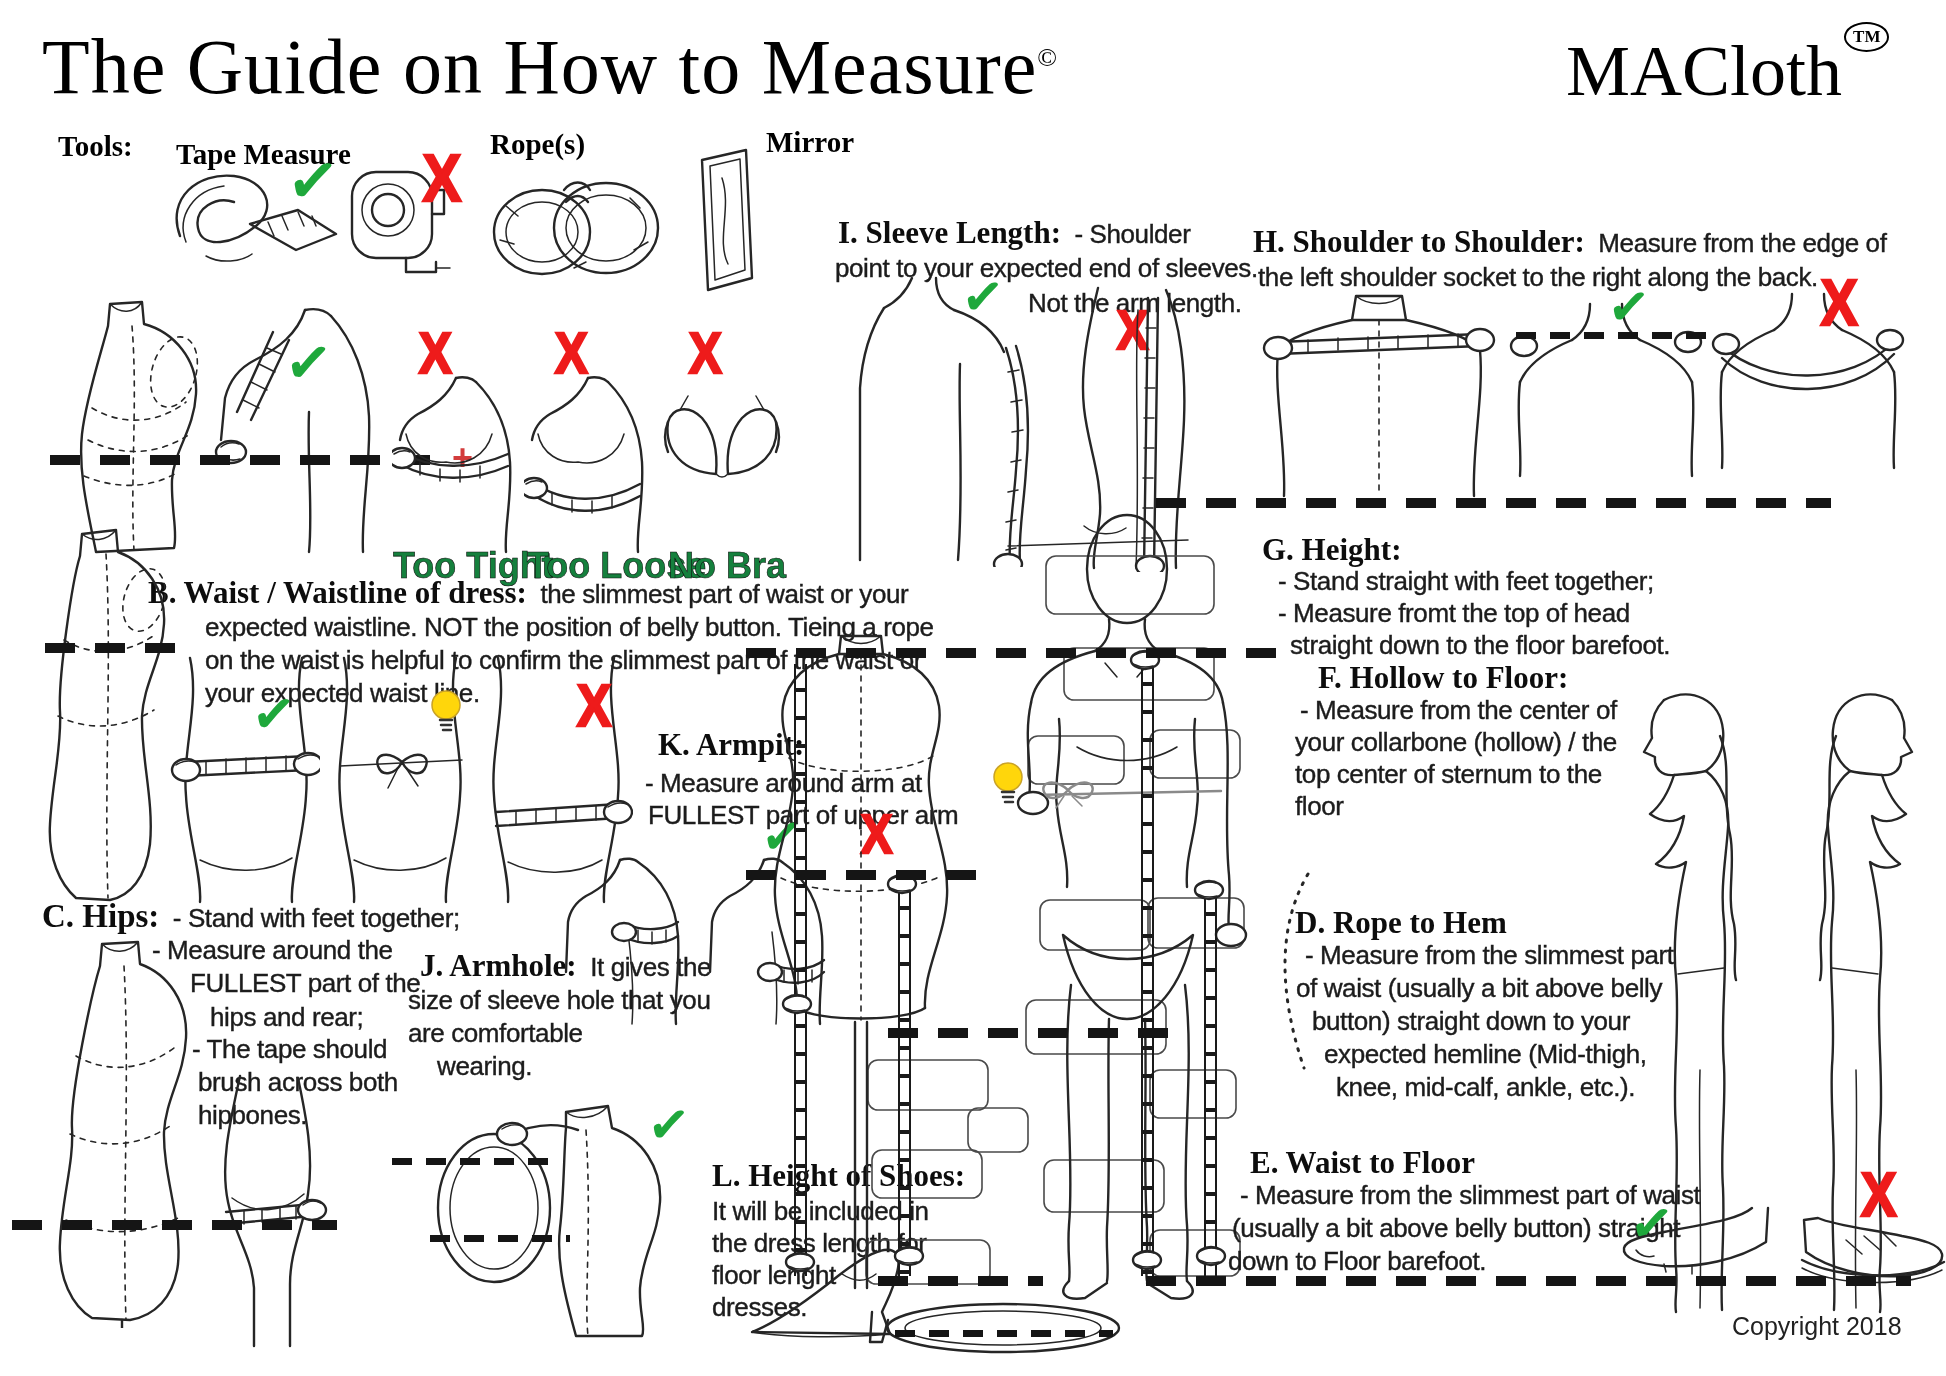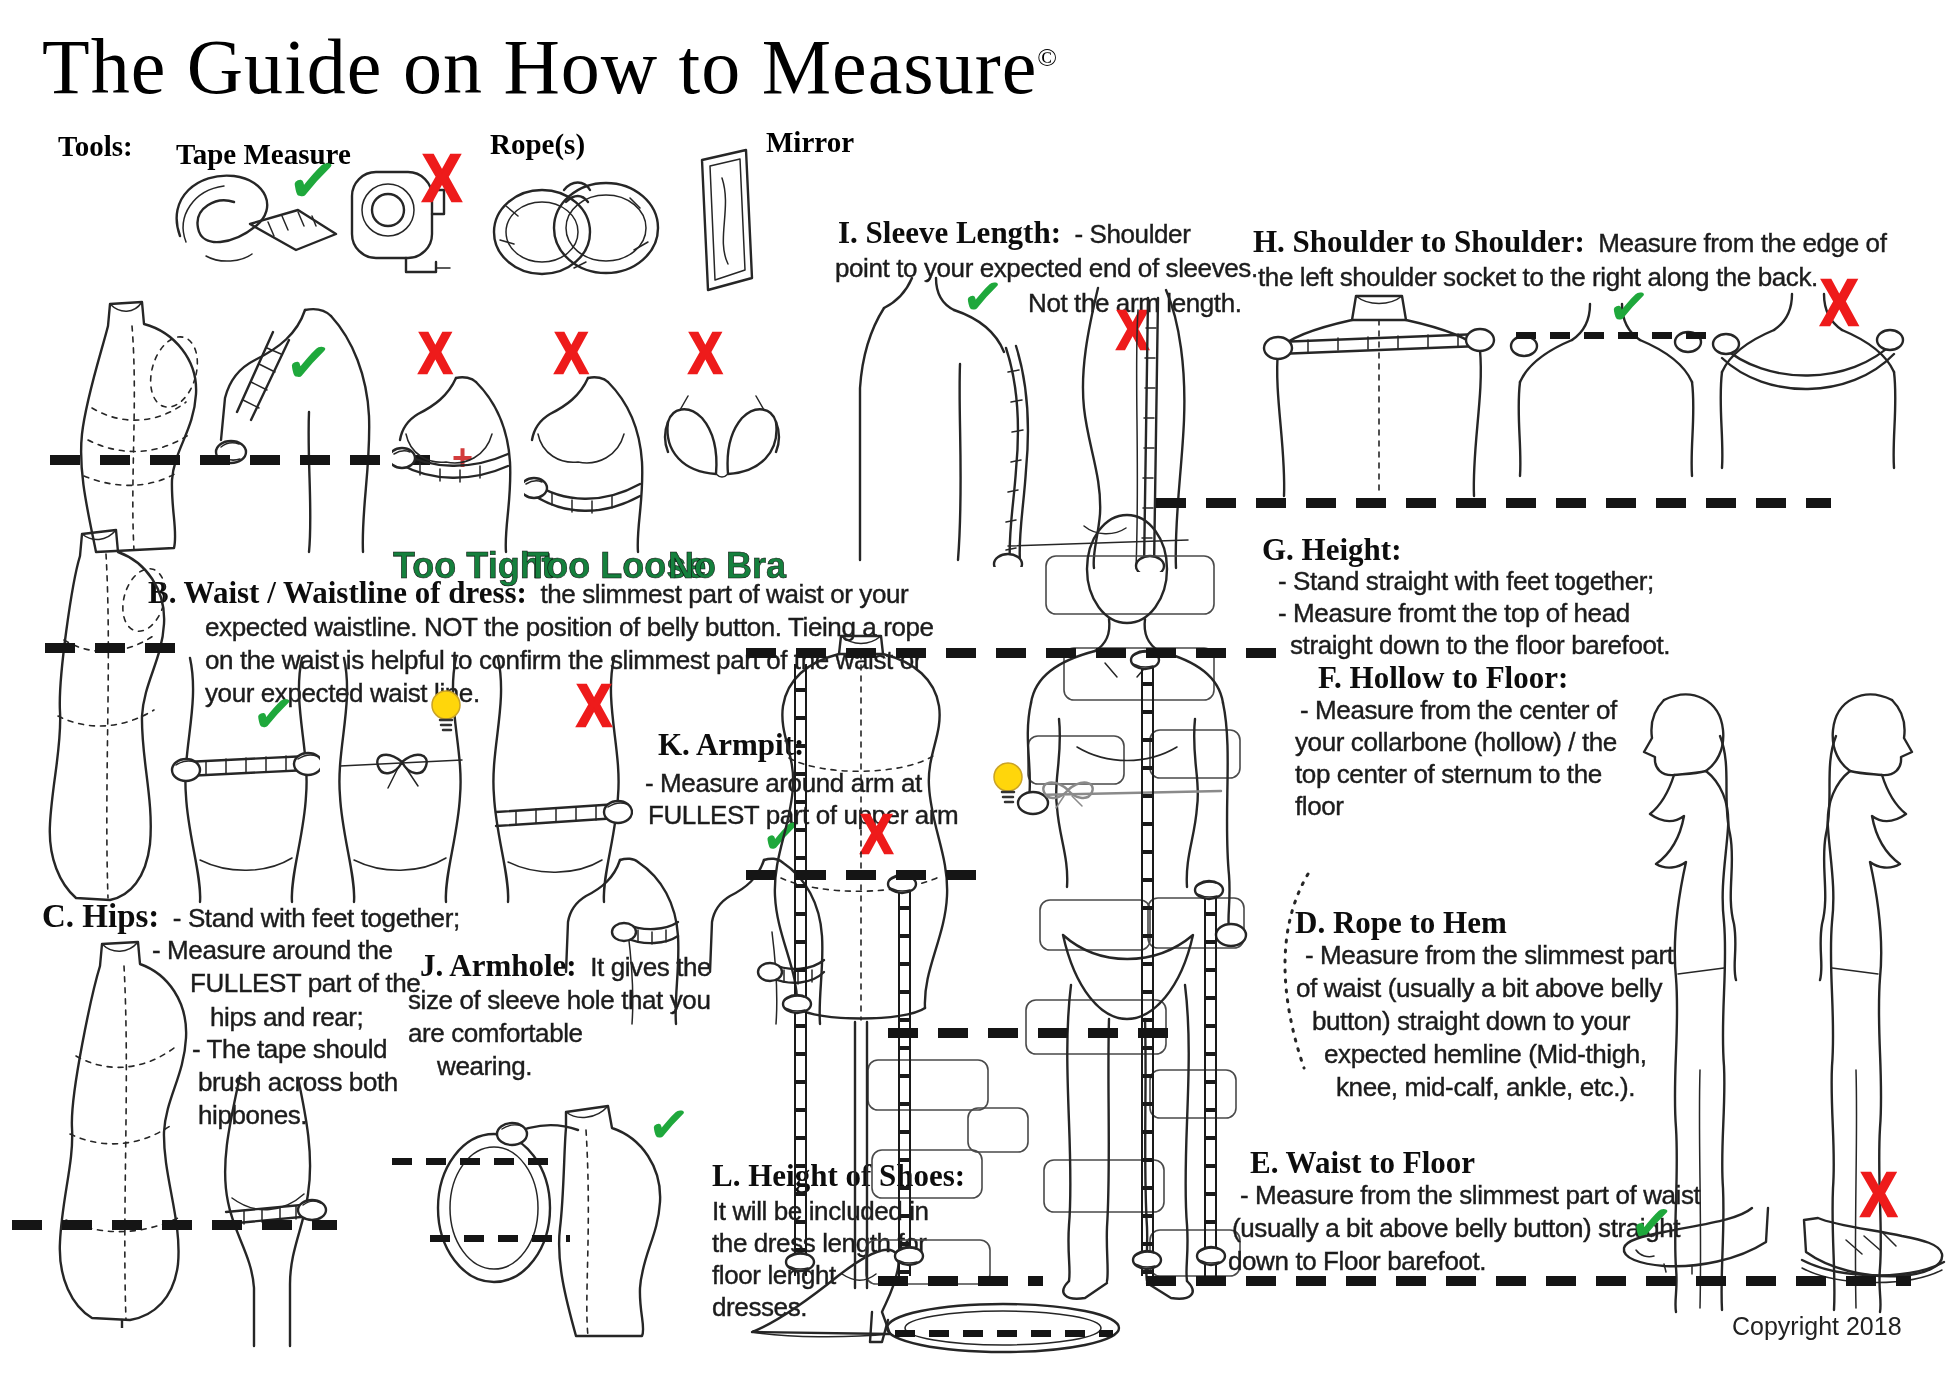--- a/index.html
+++ b/index.html
@@ -42,20 +42,21 @@
   .art .grey{stroke:#8a8a8a;}
   .art .brick{stroke:#4a4a4a;stroke-width:1.6;}
   .copyright{position:absolute;font-size:25px;color:#222;white-space:nowrap;}
 </style>
 </head>
 <body>
 
 <div id="stage">
 
   <div class="title"><span>The Guide on How to Measure</span><sup>©</sup></div>
+  <div class="brand"><span>MACloth</span><span class="tm">TM</span></div>
 
   <div class="toollbl" style="left:58px;top:130px">Tools:</div>
   <div class="toollbl" style="left:176px;top:138px">Tape Measure</div>
   <div class="toollbl" style="left:490px;top:128px">Rope(s)</div>
   <div class="toollbl" style="left:766px;top:126px">Mirror</div>
 
   <svg class="art" style="left:150px;top:156px" width="195" height="135" viewBox="0 0 195 135">
     <path d="M30,80 C16,42 48,16 84,20 C116,24 128,52 106,70 C84,88 52,94 48,72 C44,52 66,40 84,46"></path>
     <path class="thin" d="M36,86 C26,60 44,34 74,30"></path>
     <path d="M100,68 L146,94 L186,78 L148,54 Z"></path>

